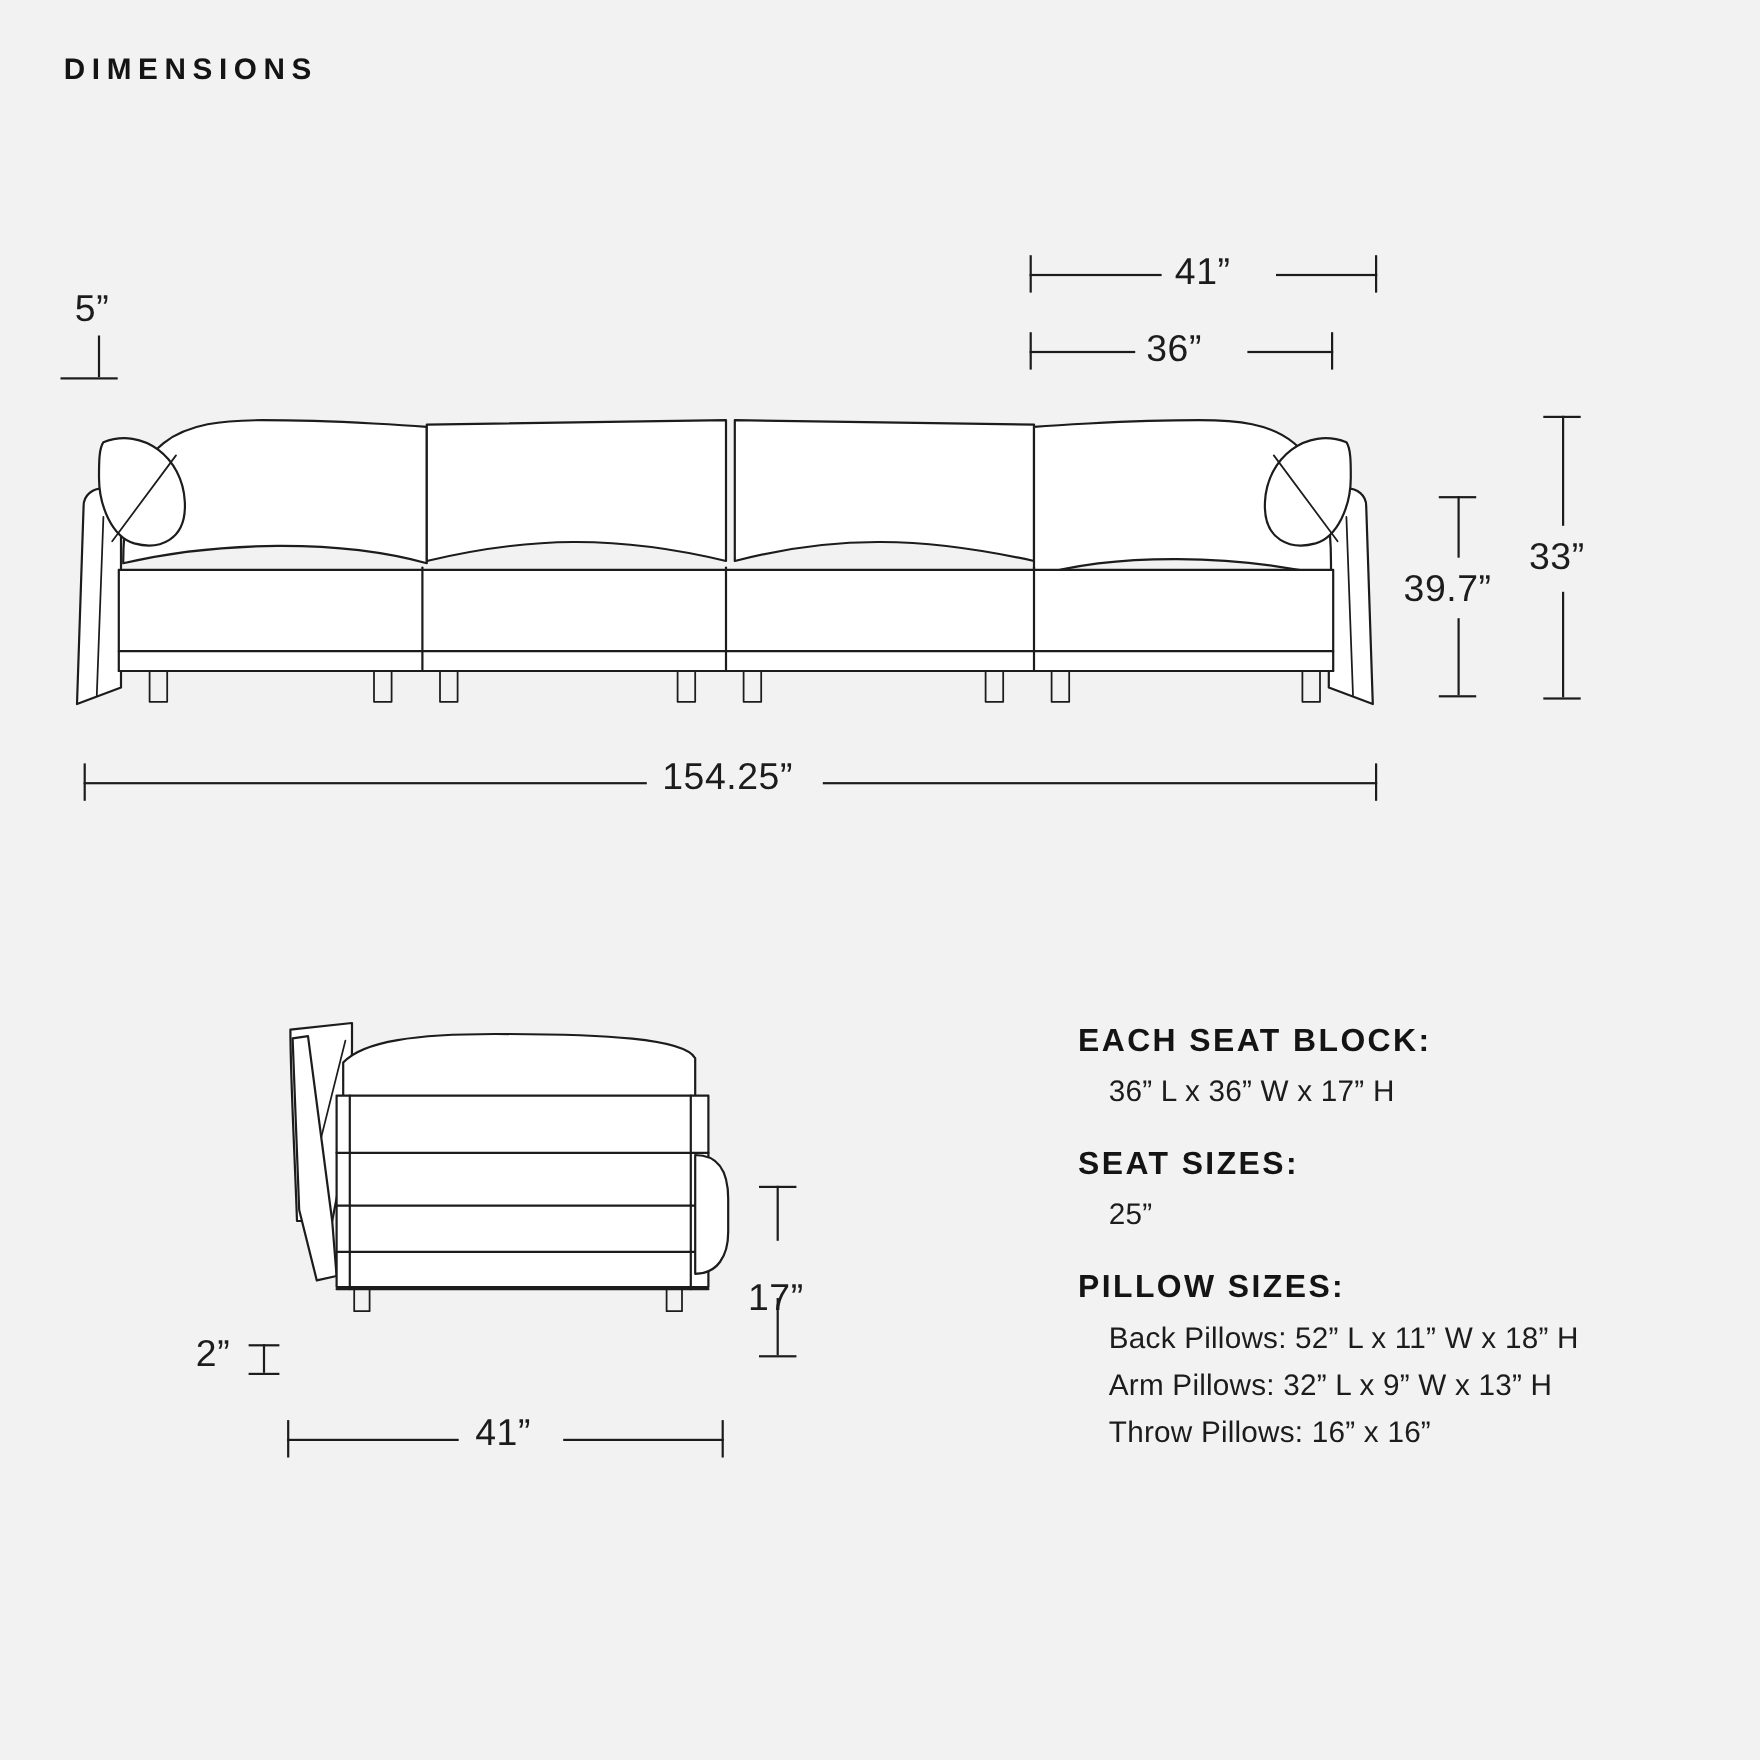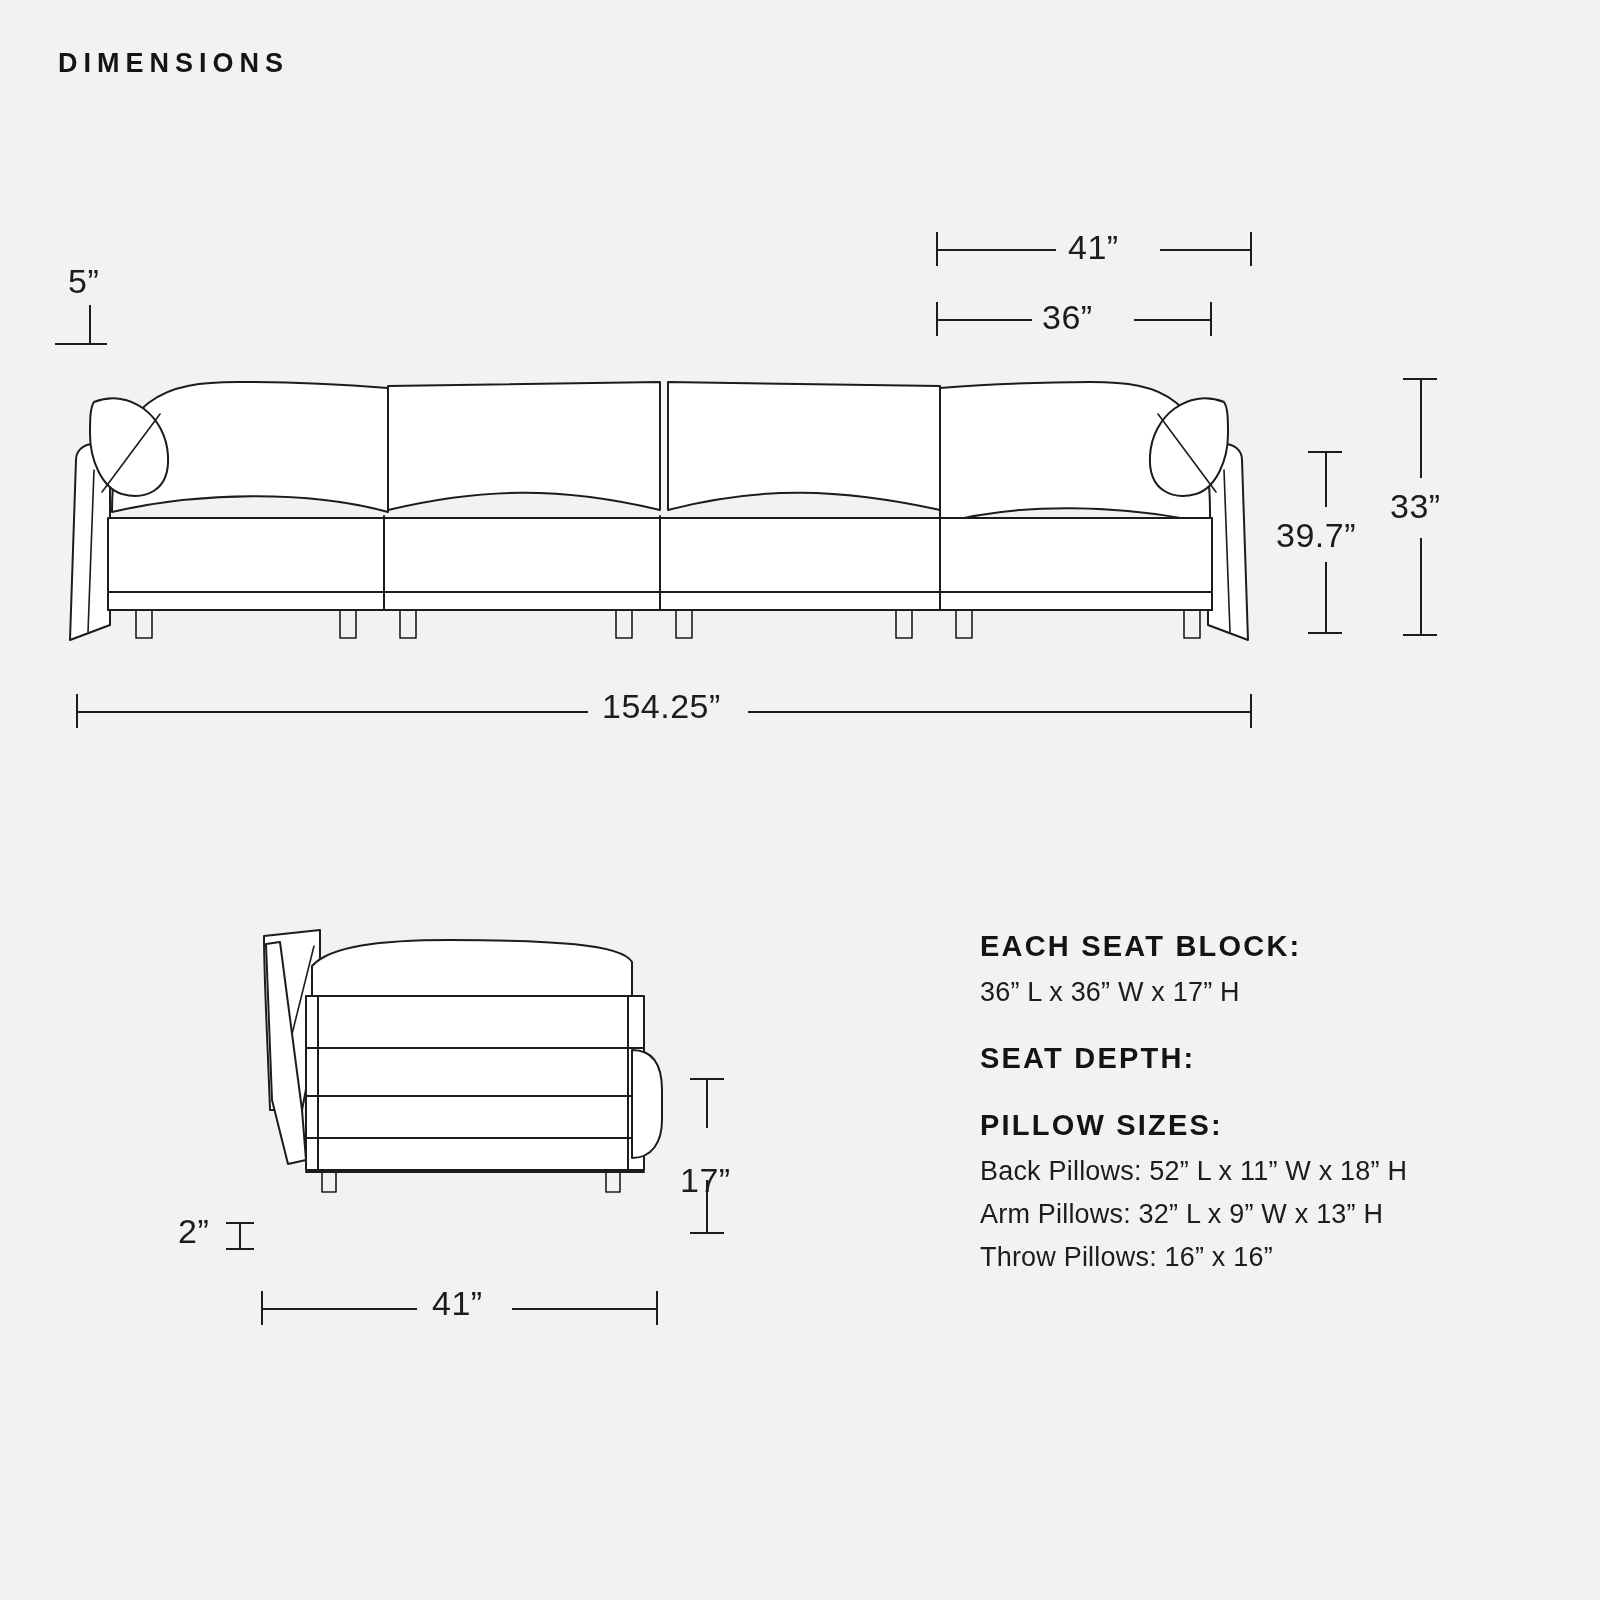--- a/index.html
+++ b/index.html
@@ -107,20 +107,21 @@
     font-weight: bold;
     letter-spacing: 2.2px;
     color: #141414;
     margin-bottom: 14px;
   }
   .spec-line {
     font-size: 27px;
     color: #1c1c1c;
     margin-bottom: 12px;
     letter-spacing: 0.2px;
+    margin-left: 28px;
   }
 </style>
 </head>
 <body>
 
 <div class="page">
 
   <div class="title">DIMENSIONS</div>
 
   <div class="drawing" style="left:40px; top:360px;">
@@ -242,21 +243,22 @@
   <div class="tick-v" style="left:656px; top:1291px; height:34px;"></div>
 
   <div class="specs">
 
     <div class="spec-group">
       <div class="spec-heading">EACH SEAT BLOCK:</div>
       <div class="spec-line">36” L x 36” W x 17” H</div>
     </div>
 
     <div class="spec-group">
-      <div class="spec-heading">SEAT DEPTH:</div>
+      <div class="spec-heading">SEAT SIZES:</div>
+      <div class="spec-line">25”</div>
     </div>
 
     <div class="spec-group">
       <div class="spec-heading">PILLOW SIZES:</div>
       <div class="spec-line">Back Pillows: 52” L x 11” W x 18” H</div>
       <div class="spec-line">Arm Pillows: 32” L x 9” W x 13” H</div>
       <div class="spec-line">Throw Pillows: 16” x 16”</div>
     </div>
 
   </div>

